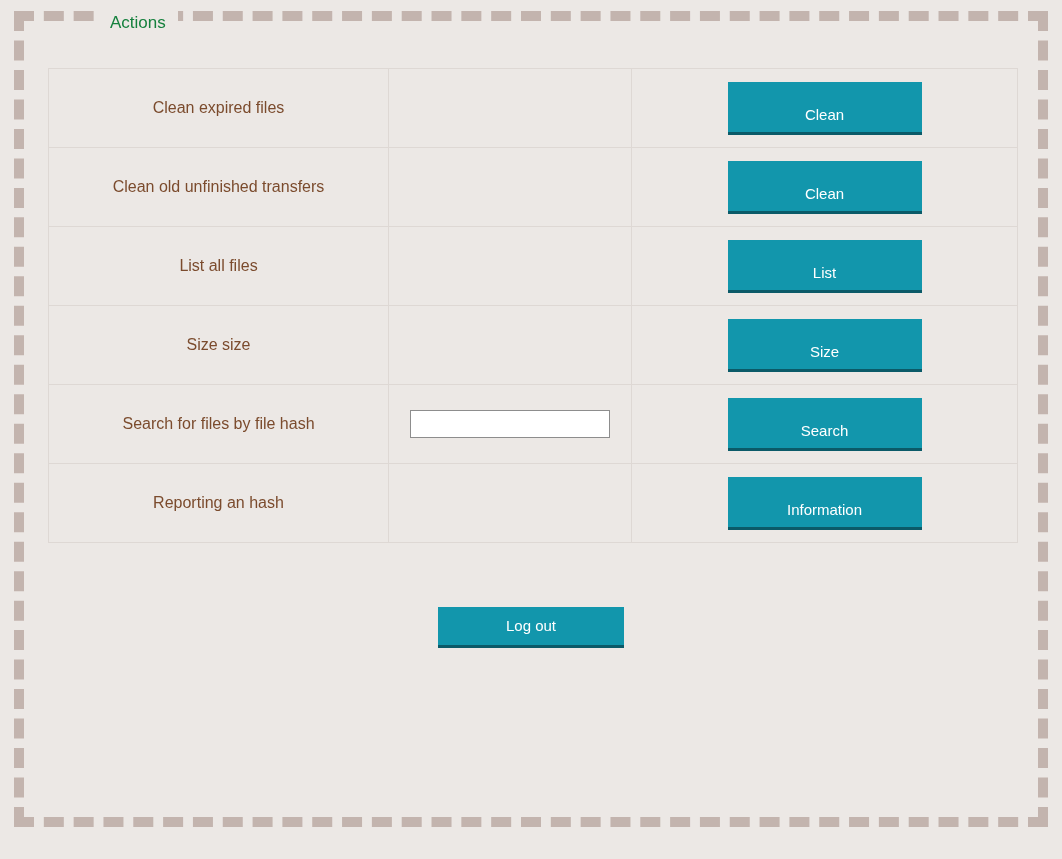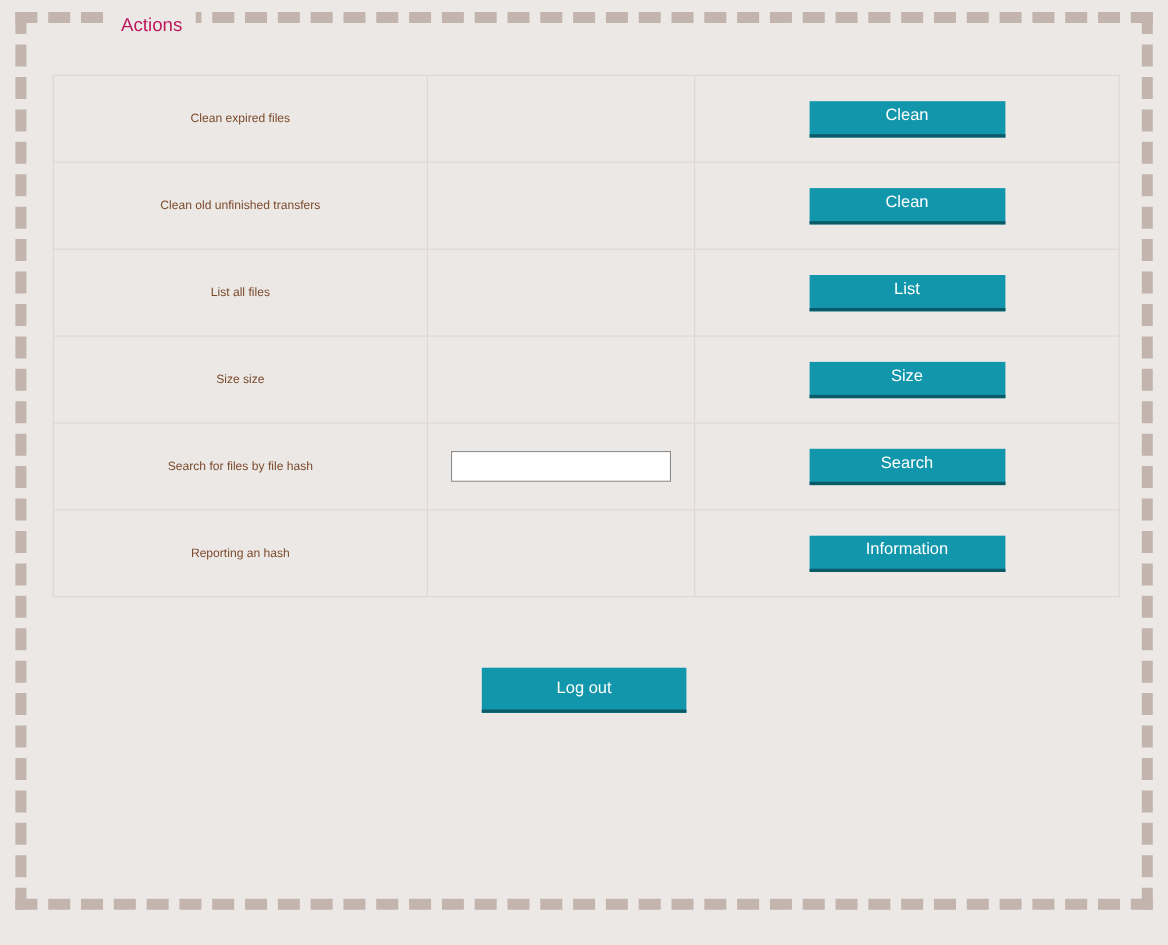--- a/index.html
+++ b/index.html
@@ -30,21 +30,21 @@
     box-sizing: border-box;
     border: 10px dashed #c3b4ae;
     pointer-events: none;
   }
   .legend {
     position: absolute;
     left: 98px;
     top: 10px;
     padding: 0 12px;
     background: #ece8e5;
-    color: #be185d;
+    color: #15803d;
     font-size: 17px;
     line-height: 26px;
     z-index: 3;
   }
   .content {
     position: absolute;
     left: 48px;
     top: 68px;
     width: 966px;
   }
@@ -57,21 +57,21 @@
     border: 1px solid #ded8d4;
     background: #ece8e5;
     height: 78px;
     vertical-align: middle;
     text-align: center;
     padding: 0;
   }
   td.col-label {
     width: 339px;
     color: #7b4b2d;
-    font-size: 11px;
+    font-size: 16px;
   }
   td.col-input {
     width: 242px;
   }
   td.col-action {
     width: 385px;
   }
   .text-input {
     width: 200px;
     height: 28px;
@@ -79,22 +79,22 @@
     border: 1px solid #8d8d8d;
     background: #ffffff;
     font-family: "Liberation Sans", sans-serif;
     font-size: 14px;
     padding: 2px 5px;
     color: #222;
   }
   .btn {
     display: inline-block;
     box-sizing: border-box;
-    width: 178px;
-    padding: 4px 0 9px;
+    width: 194px;
+    padding: 24px 0 9px;
     background: #1296ac;
     border: none;
     border-bottom: 3px solid #0b5a68;
     color: #ffffff;
     font-family: "Liberation Sans", sans-serif;
     font-size: 15px;
     cursor: pointer;
   }
   .logout-wrap {
     margin-top: 40px;

